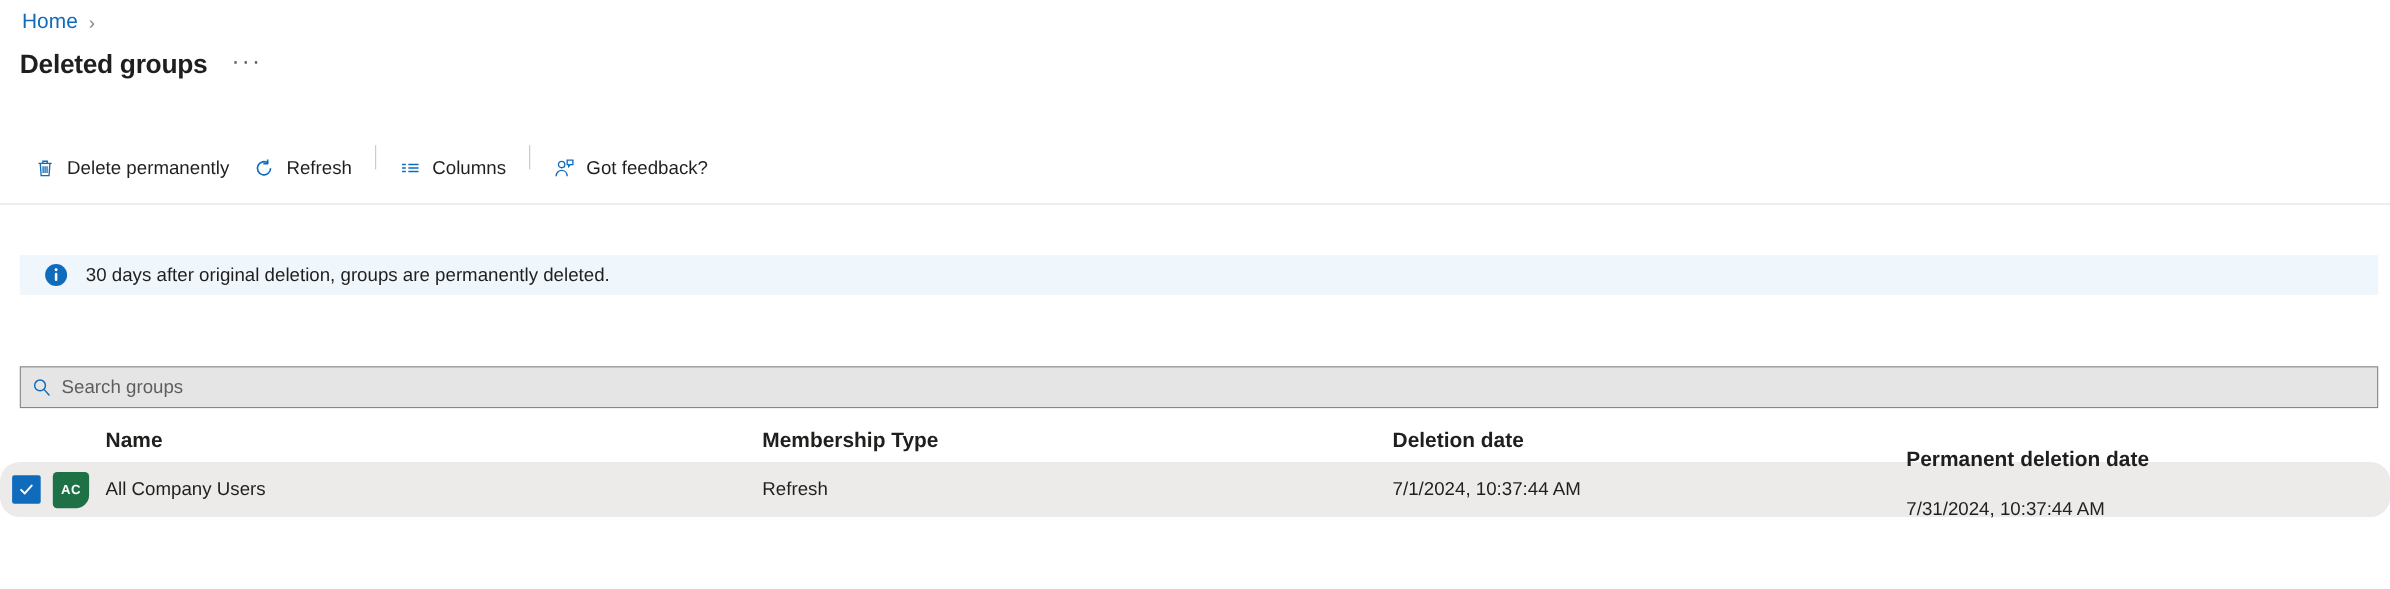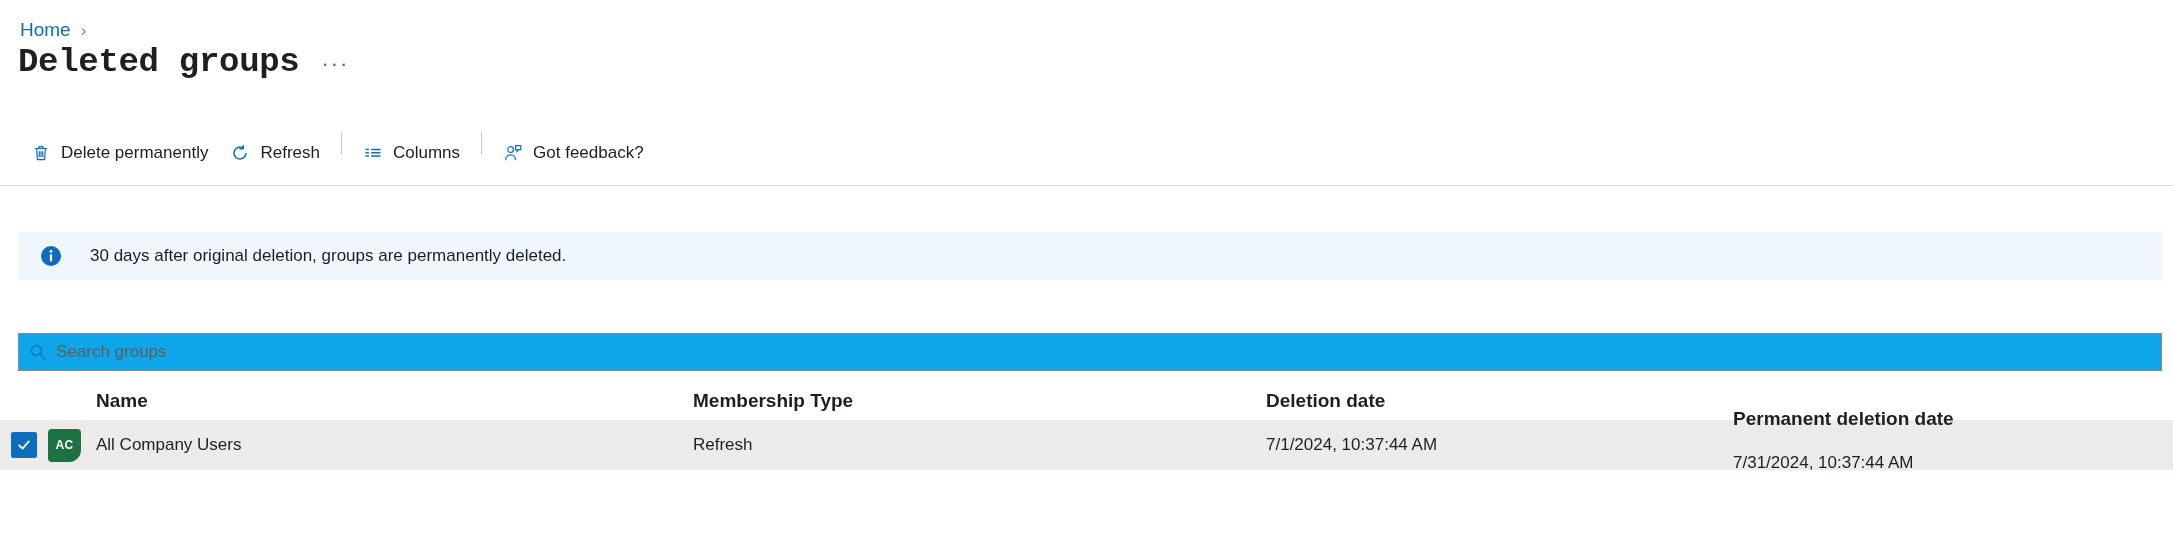--- a/index.html
+++ b/index.html
@@ -19,21 +19,21 @@
     position: relative;
     width: 2173px;
     height: 535px;
     box-sizing: border-box;
   }
 
   
   .breadcrumb {
     position: absolute;
     left: 20px;
-    top: 20px;
+    top: 10px;
     display: flex;
     align-items: flex-end;
     gap: 10px;
     font-size: 19px;
   }
   .breadcrumb-link {
     color: #0f6cbd;
     cursor: pointer;
     text-decoration: none;
     line-height: 1;
@@ -47,27 +47,26 @@
   
   .title-row {
     position: absolute;
     left: 18px;
     top: 45px;
     display: flex;
     align-items: flex-end;
     gap: 18px;
   }
   .page-title {
-    font-size: 34px;
+    font-size: 24px;
     font-weight: 600;
     letter-spacing: -0.3px;
     color: #201f1e;
     line-height: 1;
     margin: 0;
-    font-family: Liberation Mono, monospace;
   }
   .ellipsis-btn {
     font-size: 22px;
     color: #605e5c;
     cursor: pointer;
     line-height: 1;
     padding: 0 4px 4px 4px;
     letter-spacing: 2px;
     user-select: none;
   }
@@ -125,27 +124,27 @@
     height: 48px;
     box-sizing: border-box;
   }
 
   
   .info-banner {
     position: absolute;
     left: 18px;
     top: 232px;
     width: 2144px;
-    height: 48px;
+    height: 36px;
     background: #eff6fc;
     display: flex;
     align-items: center;
     padding-left: 22px;
     box-sizing: border-box;
-    gap: 28px;
+    gap: 16px;
   }
   .info-icon {
     width: 22px;
     height: 22px;
     flex: none;
     display: inline-flex;
     align-items: center;
     justify-content: center;
   }
   .info-text {
@@ -154,21 +153,21 @@
   }
 
   
   .search-box {
     position: absolute;
     left: 18px;
     top: 333px;
     width: 2144px;
     height: 38px;
     border: 1px solid #8a8886;
-    background: #0ea5e9;
+    background: #e5e5e5;
     display: flex;
     align-items: center;
     padding: 0 10px;
     box-sizing: border-box;
     gap: 9px;
   }
   .search-icon {
     width: 18px; height: 18px;
     color: #0f6cbd;
     flex: none;
@@ -205,20 +204,21 @@
     font-size: 19px;
     color: #201f1e;
     background: #ffffff;
   }
   .tbody-row {
     height: 50px;
     background: #edebe9;
     font-size: 17px;
     color: #201f1e;
     cursor: pointer;
+    border-radius: 18px;
   }
   .c-select { width: 48px; flex: none; display:flex; align-items:center; justify-content:center; }
   .c-avatar { width: 46px; flex: none; display:flex; align-items:center; }
   .c-name   { width: 599px; flex: none; padding-left: 2px; box-sizing: border-box; }
   .c-type   { width: 573px; flex: none; }
   .c-del    { width: 467px; flex: none; }
   .c-perm   { width: 440px; flex: none; margin-top: 36px; }
 
   .thead .c-select { width: 48px; }
   .thead .c-avatar { width: 46px; }

